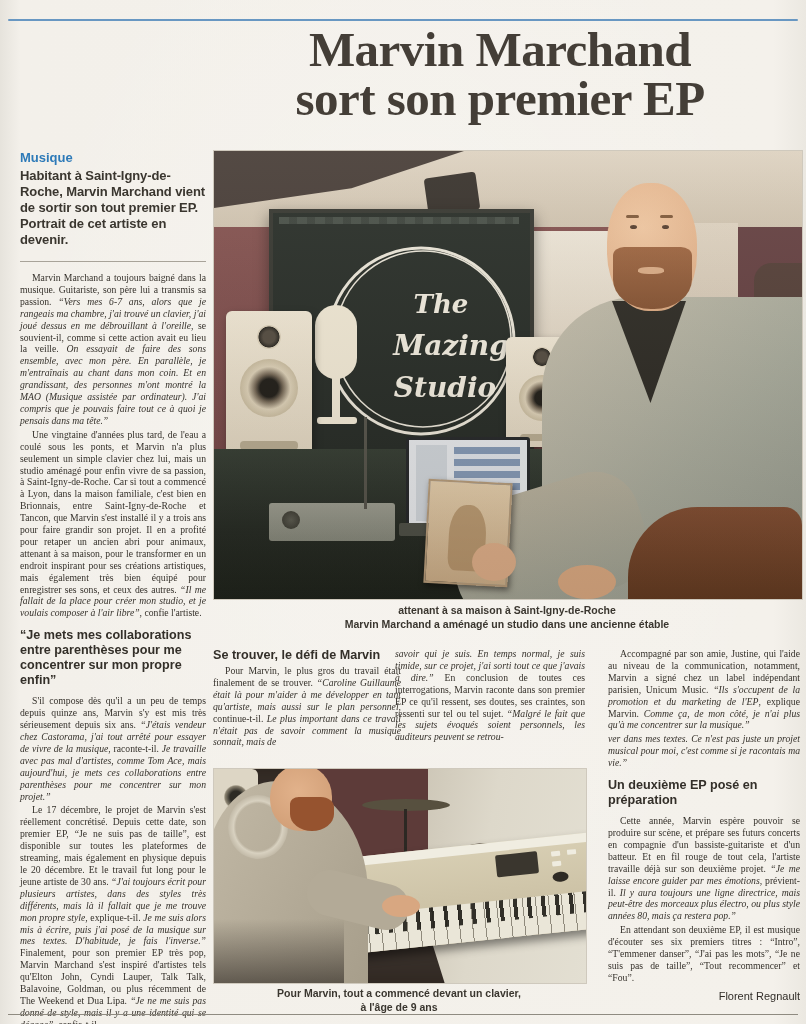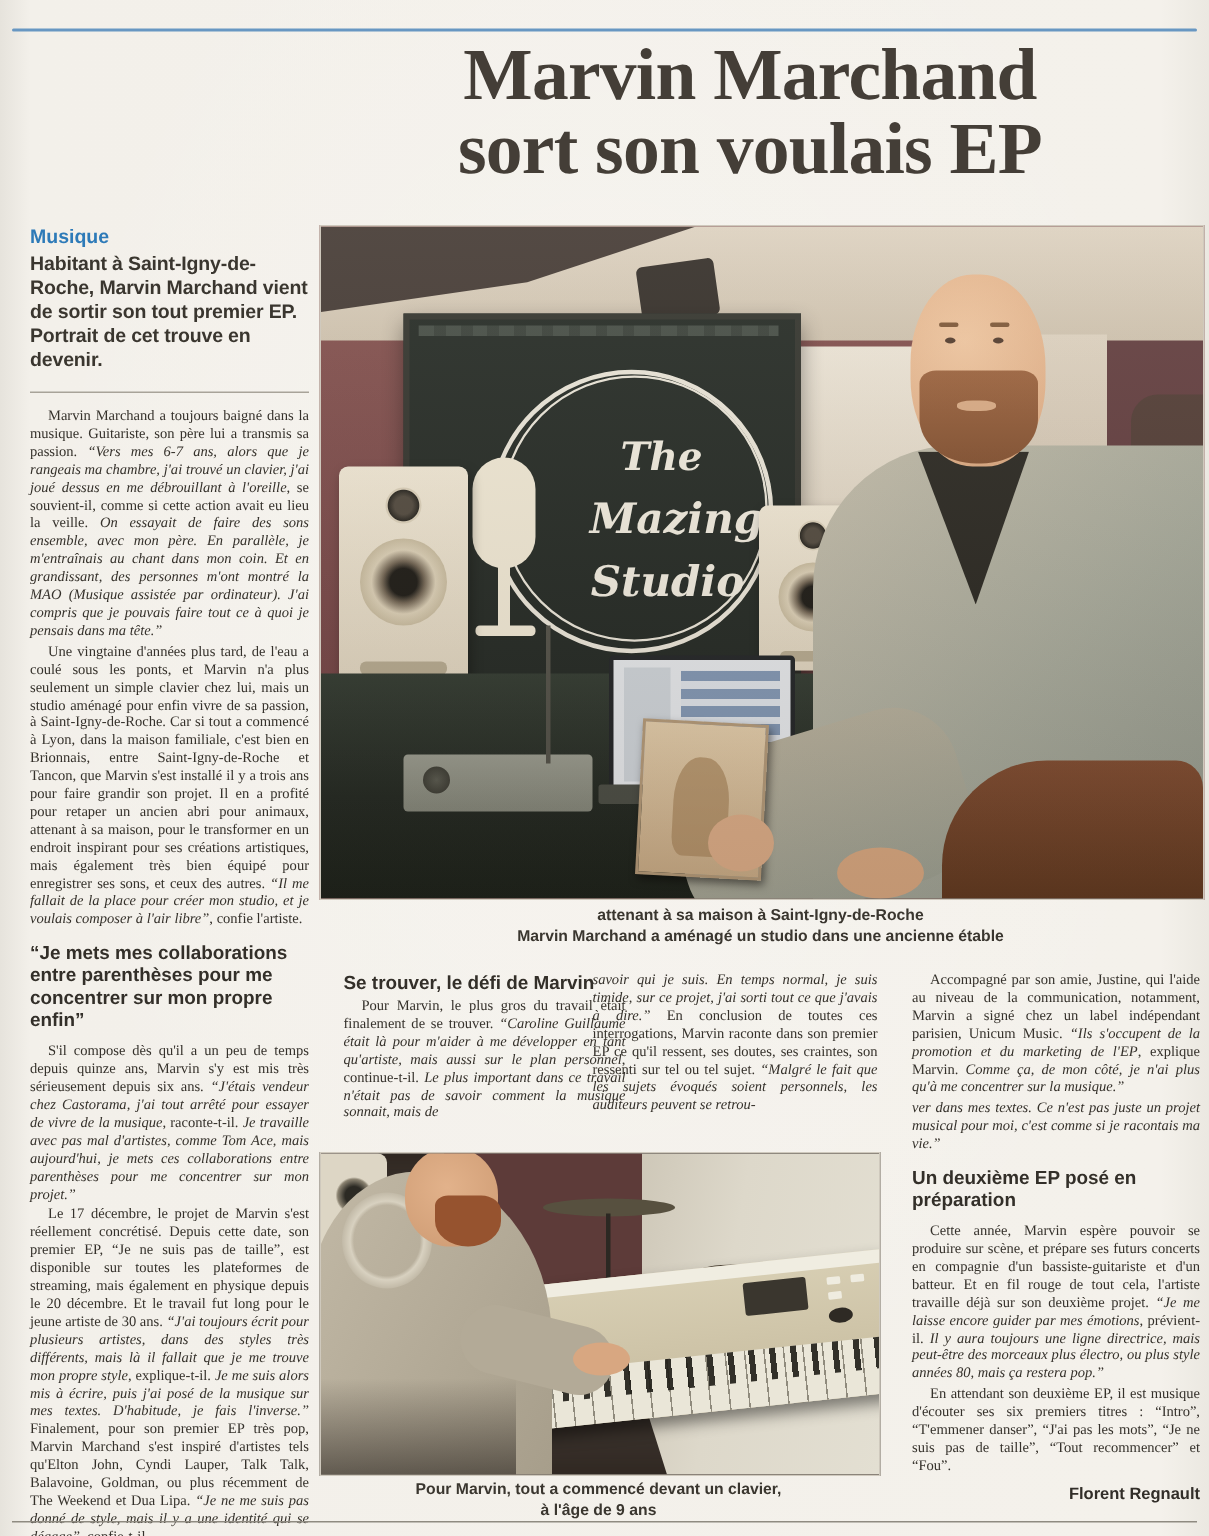--- a/index.html
+++ b/index.html
@@ -25,23 +25,23 @@
   .kicker{font-weight:bold;font-size:13px;color:#2d7ab8;margin-bottom:3px;}
   .lead{font-weight:bold;font-size:13px;line-height:16px;color:#3a362f;letter-spacing:-.1px;}
   .rule{border:0;border-top:1px solid #a8a399;margin:13px 0 10px;}
 
   .para{font-family:Liberation Serif, serif;font-size:9.7px;line-height:11.9px;
     text-align:justify;text-indent:12px;margin:0 0 2px;color:#35312b;}
   .para.noindent{text-indent:0;}
   .para .it{font-style:italic;}
   .sub{font-family:"Liberation Sans",sans-serif;font-weight:bold;font-size:12.6px;
     line-height:15px;color:#332f29;margin:9px 0 7px;}
-  .byline{font-weight:bold;font-size:11px;text-align:right;color:#322e29;margin-top:6px;}
-
-  .col2{left:213px;top:648px;width:188px;margin-left:16px;}
+  .byline{font-weight:normal;font-size:11px;text-align:right;color:#322e29;margin-top:6px;}
+
+  .col2{left:213px;top:648px;width:188px;}
   .col3{left:395px;top:648px;width:190px;}
   .col4{left:608px;top:648px;width:192px;}
   .col2 .sub{margin:0 0 2px;}
 
   
   .caption{text-align:center;font-weight:bold;font-size:10.5px;line-height:14px;color:#3a362f;}
   .cap1{left:213px;top:603px;width:588px;}
   .cap2{left:213px;top:986px;width:372px;}
   .bottom-rule{left:8px;top:1014px;width:790px;height:1px;background:#8f8b81;}
 
@@ -149,26 +149,26 @@
     background:#b3aa97;border-radius:24px;}
   .p2-hand{left:168px;top:126px;width:38px;height:22px;border-radius:50%;background:#d8a781;}
   .p2-shade{left:0;top:150px;width:130px;height:64px;background:linear-gradient(rgba(0,0,0,0),rgba(15,10,8,.5));}
 </style>
 </head>
 <body>
 
 <div class="abs top-rule"></div>
 <div class="abs headline">
   <div>Marvin Marchand</div>
-  <div>sort son voulais EP</div>
+  <div>sort son premier EP</div>
 </div>
 
 <div class="col col1">
   <div class="kicker">Musique</div>
-  <div class="lead">Habitant à Saint-Igny-de-Roche, Marvin Marchand vient de sortir son tout premier EP. Portrait de cet trouve en devenir.</div>
+  <div class="lead">Habitant à Saint-Igny-de-Roche, Marvin Marchand vient de sortir son tout premier EP. Portrait de cet artiste en devenir.</div>
   <hr class="rule">
   <div>
       <p class="para"><span>Marvin Marchand a toujours baigné dans la musique. Guitariste, son père lui a transmis sa passion. </span><span class="it">“Vers mes 6-7 ans, alors que je rangeais ma chambre, j'ai trouvé un clavier, j'ai joué dessus en me débrouillant à l'oreille</span><span>, se souvient-il, comme si cette action avait eu lieu la veille. </span><span class="it">On essayait de faire des sons ensemble, avec mon père. En parallèle, je m'entraînais au chant dans mon coin. Et en grandissant, des personnes m'ont montré la MAO (Musique assistée par ordinateur). J'ai compris que je pouvais faire tout ce à quoi je pensais dans ma tête.”</span></p>
       <p class="para"><span>Une vingtaine d'années plus tard, de l'eau a coulé sous les ponts, et Marvin n'a plus seulement un simple clavier chez lui, mais un studio aménagé pour enfin vivre de sa passion, à Saint-Igny-de-Roche. Car si tout a commencé à Lyon, dans la maison familiale, c'est bien en Brionnais, entre Saint-Igny-de-Roche et Tancon, que Marvin s'est installé il y a trois ans pour faire grandir son projet. Il en a profité pour retaper un ancien abri pour animaux, attenant à sa maison, pour le transformer en un endroit inspirant pour ses créations artistiques, mais également très bien équipé pour enregistrer ses sons, et ceux des autres. </span><span class="it">“Il me fallait de la place pour créer mon studio, et je voulais composer à l'air libre”</span><span>, confie l'artiste.</span></p>
       <h3 class="sub">“Je mets mes collaborations entre parenthèses pour me concentrer sur mon propre enfin”</h3>
       <p class="para"><span>S'il compose dès qu'il a un peu de temps depuis quinze ans, Marvin s'y est mis très sérieusement depuis six ans. </span><span class="it">“J'étais vendeur chez Castorama, j'ai tout arrêté pour essayer de vivre de la musique</span><span>, raconte-t-il. </span><span class="it">Je travaille avec pas mal d'artistes, comme Tom Ace, mais aujourd'hui, je mets ces collaborations entre parenthèses pour me concentrer sur mon projet.”</span></p>
       <p class="para"><span>Le 17 décembre, le projet de Marvin s'est réellement concrétisé. Depuis cette date, son premier EP, “Je ne suis pas de taille”, est disponible sur toutes les plateformes de streaming, mais également en physique depuis le 20 décembre. Et le travail fut long pour le jeune artiste de 30 ans. </span><span class="it">“J'ai toujours écrit pour plusieurs artistes, dans des styles très différents, mais là il fallait que je me trouve mon propre style</span><span>, explique-t-il. </span><span class="it">Je me suis alors mis à écrire, puis j'ai posé de la musique sur mes textes. D'habitude, je fais l'inverse.”</span><span> Finalement, pour son premier EP très pop, Marvin Marchand s'est inspiré d'artistes tels qu'Elton John, Cyndi Lauper, Talk Talk, Balavoine, Goldman, ou plus récemment de The Weekend et Dua Lipa. </span><span class="it">“Je ne me suis pas donné de style, mais il y a une identité qui se dégage”</span><span>, confie-t-il.</span></p>
     </div>
 </div>
 

